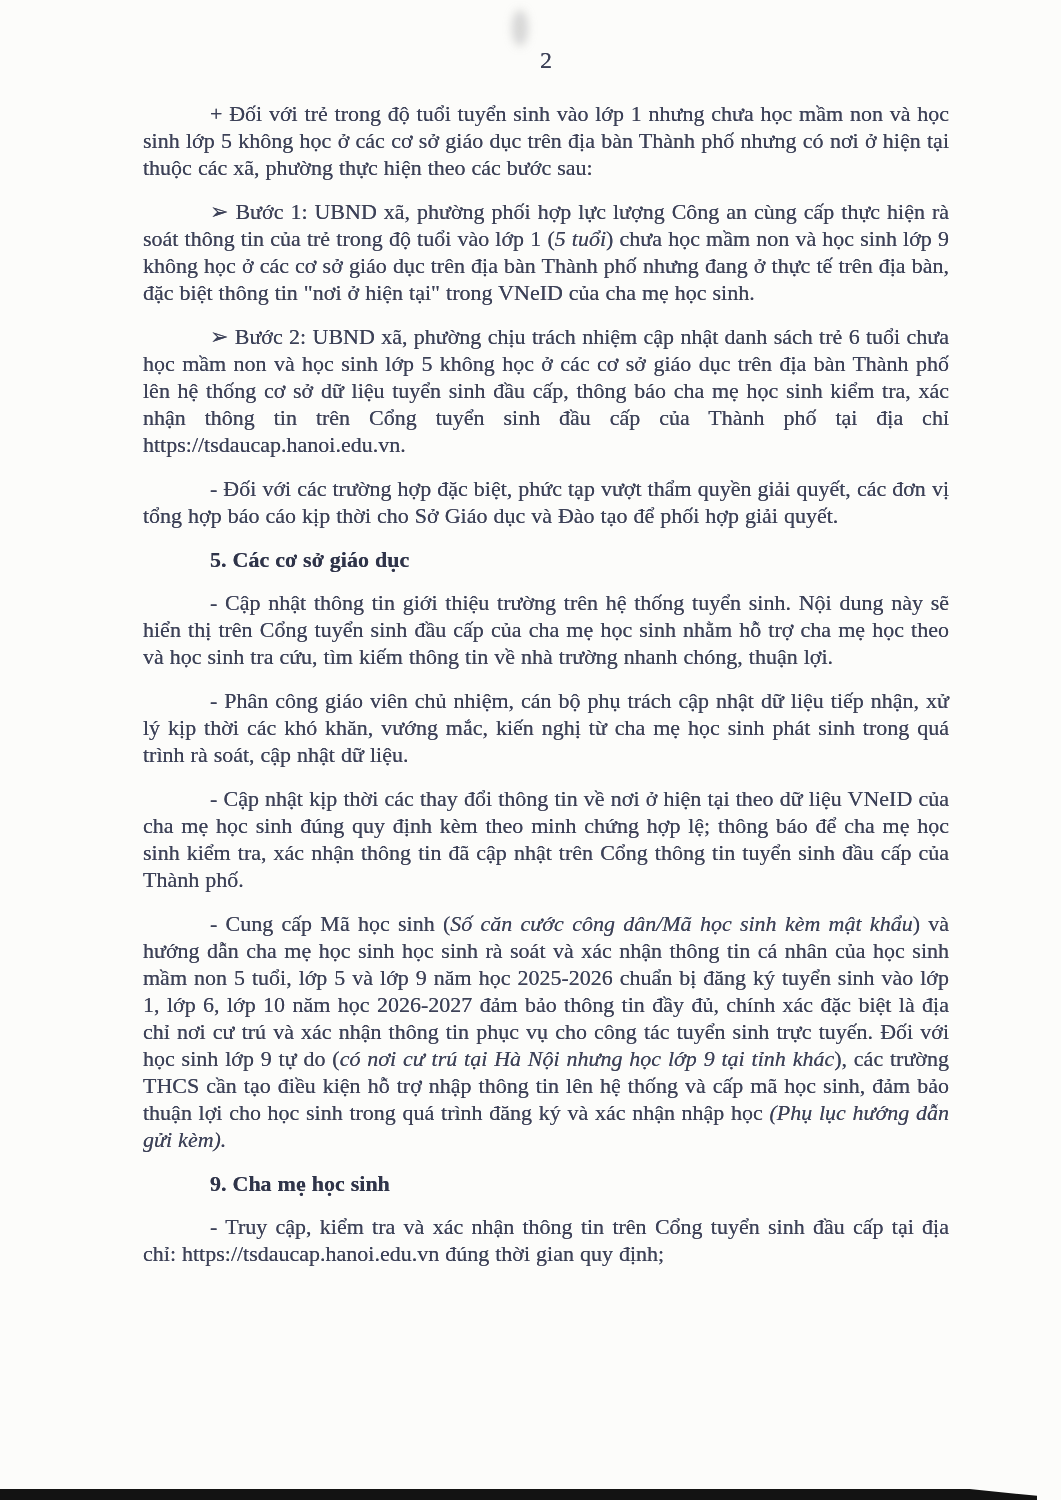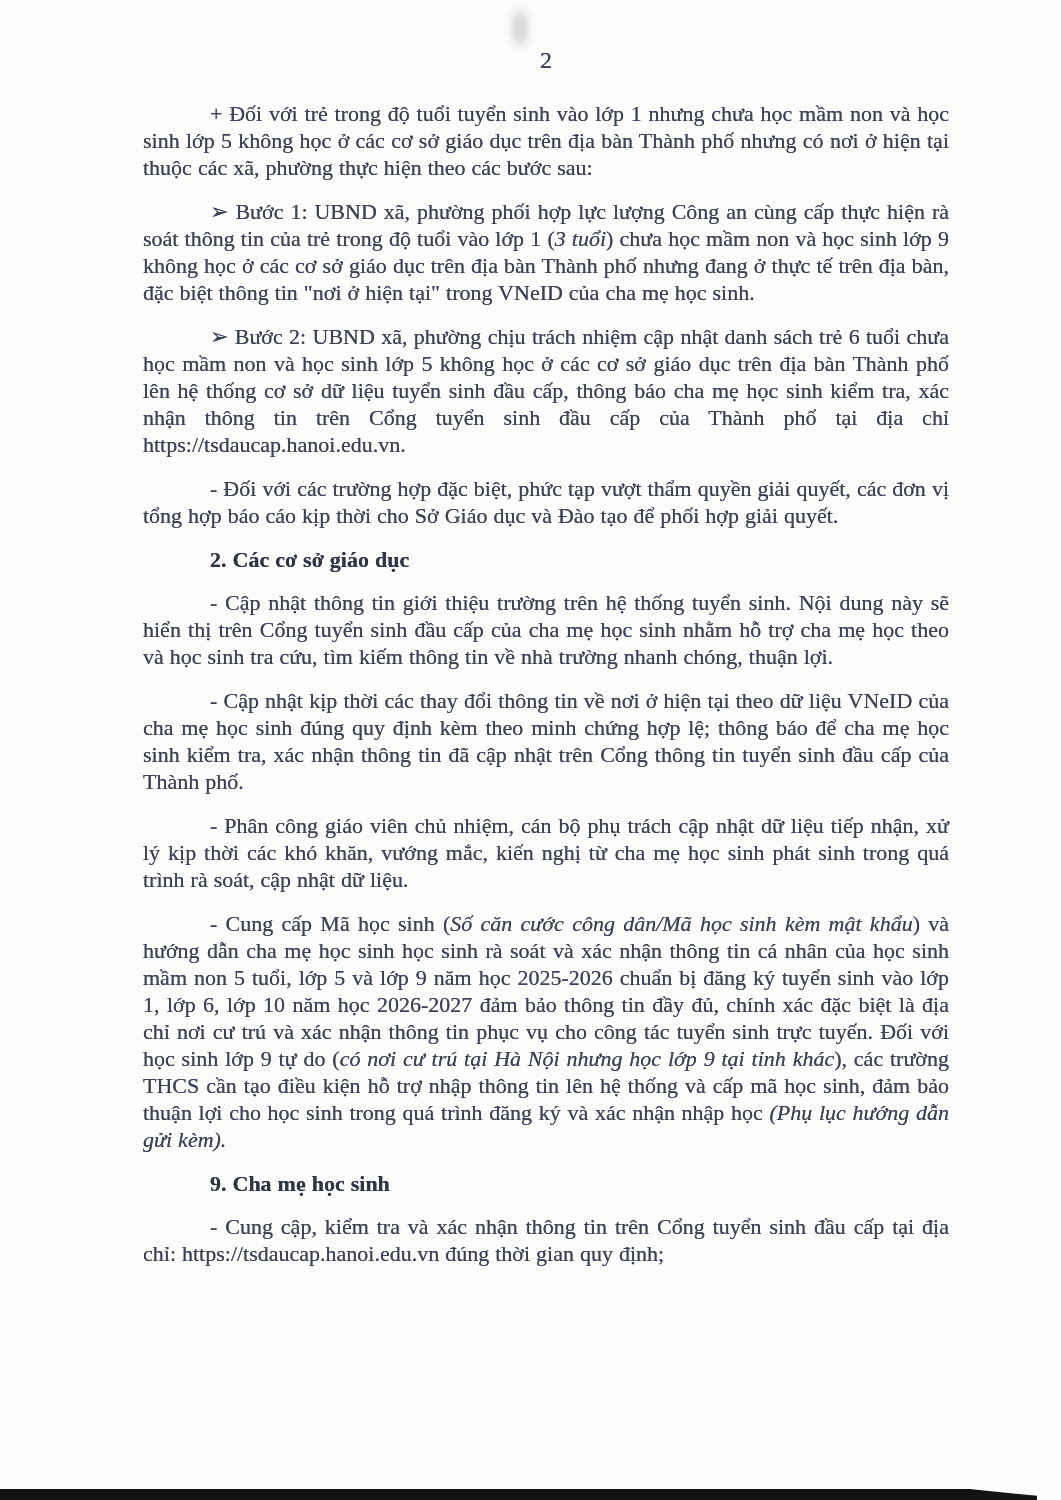--- a/index.html
+++ b/index.html
@@ -73,37 +73,37 @@
 <div class="page">
 
   <div class="scan-smudge"></div>
 
   <div class="page-number">2</div>
 
   <div class="content">
 
     <p class="para"><span>+ Đối với trẻ trong độ tuổi tuyển sinh vào lớp 1 nhưng chưa học mầm non và học sinh lớp 5 không học ở các cơ sở giáo dục trên địa bàn Thành phố nhưng có nơi ở hiện tại thuộc các xã, phường thực hiện theo các bước sau:</span></p>
 
-    <p class="para"><span>➢  Bước 1: UBND xã, phường phối hợp lực lượng Công an cùng cấp thực hiện rà soát thông tin của trẻ trong độ tuổi vào lớp 1 (</span><span class="it">3 tuổi</span><span>) chưa học mầm non và học sinh lớp 9 không học ở các cơ sở giáo dục trên địa bàn Thành phố nhưng đang ở thực tế trên địa bàn, đặc biệt thông tin "nơi ở hiện tại" trong VNeID của cha mẹ học sinh.</span></p>
+    <p class="para"><span>➢  Bước 1: UBND xã, phường phối hợp lực lượng Công an cùng cấp thực hiện rà soát thông tin của trẻ trong độ tuổi vào lớp 1 (</span><span class="it">5 tuổi</span><span>) chưa học mầm non và học sinh lớp 9 không học ở các cơ sở giáo dục trên địa bàn Thành phố nhưng đang ở thực tế trên địa bàn, đặc biệt thông tin "nơi ở hiện tại" trong VNeID của cha mẹ học sinh.</span></p>
 
     <p class="para"><span>➢  Bước 2: UBND xã, phường chịu trách nhiệm cập nhật danh sách trẻ 6 tuổi chưa học mầm non và học sinh lớp 5 không học ở các cơ sở giáo dục trên địa bàn Thành phố lên hệ thống cơ sở dữ liệu tuyển sinh đầu cấp, thông báo cha mẹ học sinh kiểm tra, xác nhận thông tin trên Cổng tuyển sinh đầu cấp của Thành phố tại địa chỉ https://tsdaucap.hanoi.edu.vn.</span></p>
 
     <p class="para"><span>- Đối với các trường hợp đặc biệt, phức tạp vượt thẩm quyền giải quyết, các đơn vị tổng hợp báo cáo kịp thời cho Sở Giáo dục và Đào tạo để phối hợp giải quyết.</span></p>
 
-    <p class="para heading"><span>2. Các cơ sở giáo dục</span></p>
+    <p class="para heading"><span>5. Các cơ sở giáo dục</span></p>
 
     <p class="para"><span>- Cập nhật thông tin giới thiệu trường trên hệ thống tuyển sinh. Nội dung này sẽ hiển thị trên Cổng tuyển sinh đầu cấp của cha mẹ học sinh nhằm hỗ trợ cha mẹ học theo và học sinh tra cứu, tìm kiếm thông tin về nhà trường nhanh chóng, thuận lợi.</span></p>
 
+    <p class="para"><span>- Phân công giáo viên chủ nhiệm, cán bộ phụ trách cập nhật dữ liệu tiếp nhận, xử lý kịp thời các khó khăn, vướng mắc, kiến nghị từ cha mẹ học sinh phát sinh trong quá trình rà soát, cập nhật dữ liệu.</span></p>
+
     <p class="para"><span>- Cập nhật kịp thời các thay đổi thông tin về nơi ở hiện tại theo dữ liệu VNeID của cha mẹ học sinh đúng quy định kèm theo minh chứng hợp lệ; thông báo để cha mẹ học sinh kiểm tra, xác nhận thông tin đã cập nhật trên Cổng thông tin tuyển sinh đầu cấp của Thành phố.</span></p>
-
-    <p class="para"><span>- Phân công giáo viên chủ nhiệm, cán bộ phụ trách cập nhật dữ liệu tiếp nhận, xử lý kịp thời các khó khăn, vướng mắc, kiến nghị từ cha mẹ học sinh phát sinh trong quá trình rà soát, cập nhật dữ liệu.</span></p>
 
     <p class="para"><span>- Cung cấp Mã học sinh (</span><span class="it">Số căn cước công dân/Mã học sinh kèm mật khẩu</span><span>) và hướng dẫn cha mẹ học sinh học sinh rà soát và xác nhận thông tin cá nhân của học sinh mầm non 5 tuổi, lớp 5 và lớp 9 năm học 2025-2026 chuẩn bị đăng ký tuyển sinh vào lớp 1, lớp 6, lớp 10 năm học 2026-2027 đảm bảo thông tin đầy đủ, chính xác đặc biệt là địa chỉ nơi cư trú và xác nhận thông tin phục vụ cho công tác tuyển sinh trực tuyến. Đối với học sinh lớp 9 tự do (</span><span class="it">có nơi cư trú tại Hà Nội nhưng học lớp 9 tại tỉnh khác</span><span>), các trường THCS cần tạo điều kiện hỗ trợ nhập thông tin lên hệ thống và cấp mã học sinh, đảm bảo thuận lợi cho học sinh trong quá trình đăng ký và xác nhận nhập học </span><span class="it">(Phụ lục hướng dẫn gửi kèm).</span></p>
 
     <p class="para heading"><span>9. Cha mẹ học sinh</span></p>
 
-    <p class="para"><span>- Cung cập, kiểm tra và xác nhận thông tin trên Cổng tuyển sinh đầu cấp tại địa chỉ: https://tsdaucap.hanoi.edu.vn đúng thời gian quy định;</span></p>
+    <p class="para"><span>- Truy cập, kiểm tra và xác nhận thông tin trên Cổng tuyển sinh đầu cấp tại địa chỉ: https://tsdaucap.hanoi.edu.vn đúng thời gian quy định;</span></p>
 
   </div>
 
   <div class="scan-bar"></div>
 
 </div>
 
 </body></html>

